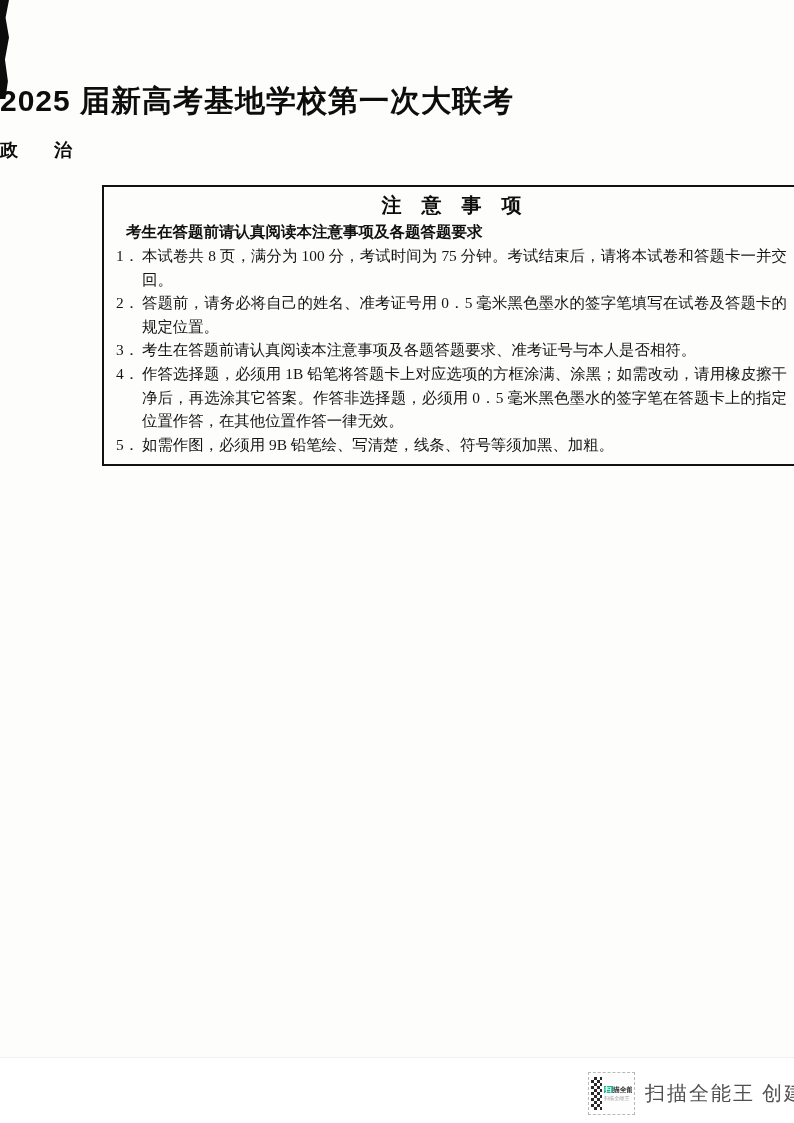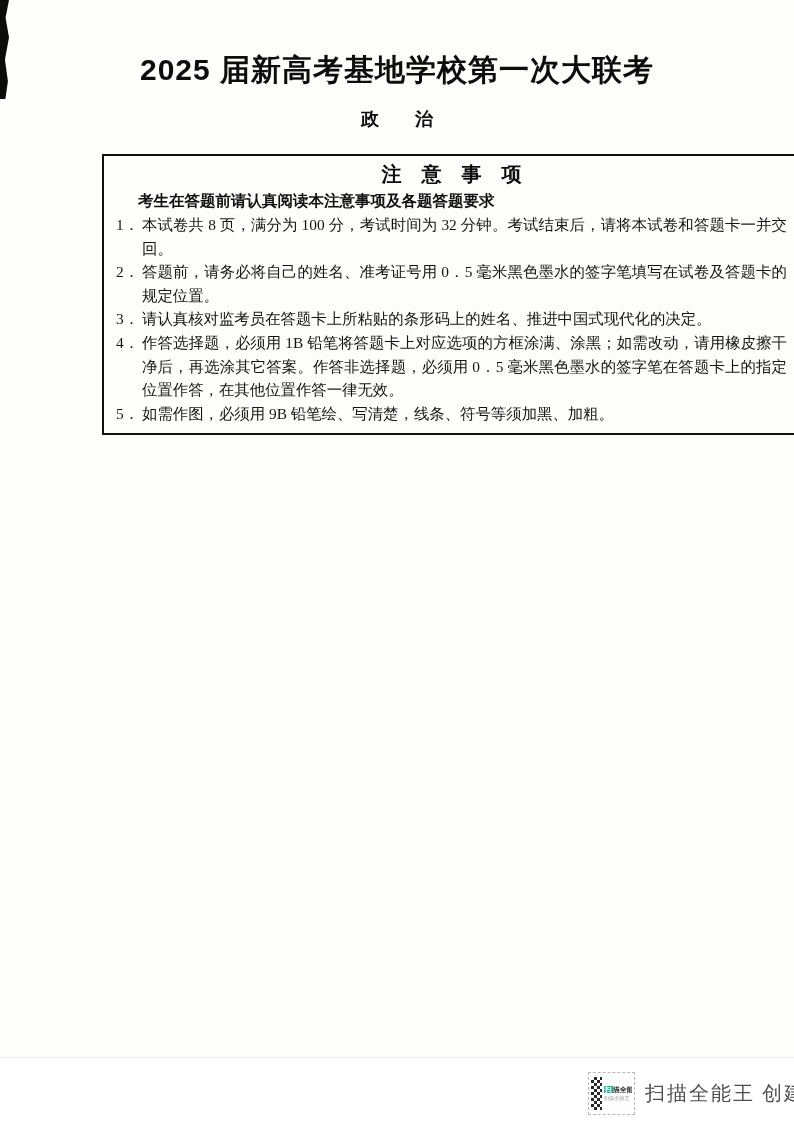--- a/index.html
+++ b/index.html
@@ -11,40 +11,40 @@
   }
   
   .scan-area {
     position:absolute; left:0; top:0; width:794px; height:1058px;
     background:#fdfdfc; border-bottom:1px solid rgba(0,0,0,0.05);
   }
   .artifact-topleft {
     position:absolute; left:0; top:0; width:9px; height:99px; background:#0c0c0c;
     clip-path:polygon(0 0,100% 0,62% 18%,100% 38%,55% 60%,88% 82%,60% 100%,0 100%);
   }
-  .header { position:relative; padding-top:48px; text-align:center; }
+  .header { position:relative; padding-top:48px; text-align:left;margin-top:31px; }
   .exam-title {
     font-family:"Liberation Sans","DejaVu Sans",sans-serif;
     font-size:30px; line-height:44px; font-weight:700; color:#0d0d0d; letter-spacing:1px;
   }
   .subject {
     font-family:"Liberation Sans","DejaVu Sans",sans-serif;
     font-size:18px; line-height:38px; font-weight:700; color:#0d0d0d; margin-top:8px;
   }
   .notice-box {
     position:relative; margin-left:102px; margin-top:16px; width:701px;
     border:2.5px solid #111; padding:4px 14px 8px 12px;
   }
   .notice-heading {
     text-align:center; font-family:"Liberation Sans","DejaVu Sans",sans-serif;
     font-weight:700; font-size:20px; line-height:28px; color:#0d0d0d;
   }
   .notice-intro {
     font-family:"Liberation Sans","DejaVu Sans",sans-serif;
-    font-weight:700; font-size:15.5px; line-height:25px; margin-left:22px; color:#111;
+    font-weight:700; font-size:15.5px; line-height:25px; margin-left:10px; color:#111;
   }
   .notice-item { display:flex; font-size:15.4px; line-height:23.6px; }
   .notice-item .num { width:26px; flex:0 0 26px; }
   .notice-item .txt { flex:1; text-align:justify; }
   .main { margin-left:95px; width:614px; margin-top:36px; font-size:15.4px; }
   .section-heading {
     font-family:"Liberation Sans","DejaVu Sans",sans-serif;
     font-weight:700; font-size:15.8px; line-height:25px; color:#0f0f0f;
   }
   .question { margin-top:0; }
@@ -92,29 +92,29 @@
   <div class="header">
     <div class="exam-title">2025 届新高考基地学校第一次大联考</div>
     <div class="subject">政　　治</div>
   </div>
 
   <div class="notice-box">
     <div class="notice-heading">注　意　事　项</div>
     <div class="notice-intro">考生在答题前请认真阅读本注意事项及各题答题要求</div>
     <div class="notice-item">
       <span class="num">1．</span>
-      <span class="txt">本试卷共 8 页，满分为 100 分，考试时间为 32 分钟。考试结束后，请将本试卷和答题卡一并交回。</span>
+      <span class="txt">本试卷共 8 页，满分为 100 分，考试时间为 75 分钟。考试结束后，请将本试卷和答题卡一并交回。</span>
     </div>
     <div class="notice-item">
       <span class="num">2．</span>
       <span class="txt">答题前，请务必将自己的姓名、准考证号用 0．5 毫米黑色墨水的签字笔填写在试卷及答题卡的规定位置。</span>
     </div>
     <div class="notice-item">
       <span class="num">3．</span>
-      <span class="txt">请认真核对监考员在答题卡上所粘贴的条形码上的姓名、推进中国式现代化的决定。</span>
+      <span class="txt">考生在答题前请认真阅读本注意事项及各题答题要求、准考证号与本人是否相符。</span>
     </div>
     <div class="notice-item">
       <span class="num">4．</span>
       <span class="txt">作答选择题，必须用 1B 铅笔将答题卡上对应选项的方框涂满、涂黑；如需改动，请用橡皮擦干净后，再选涂其它答案。作答非选择题，必须用 0．5 毫米黑色墨水的签字笔在答题卡上的指定位置作答，在其他位置作答一律无效。</span>
     </div>
     <div class="notice-item">
       <span class="num">5．</span>
       <span class="txt">如需作图，必须用 9B 铅笔绘、写清楚，线条、符号等须加黑、加粗。</span>
     </div>
   </div>

